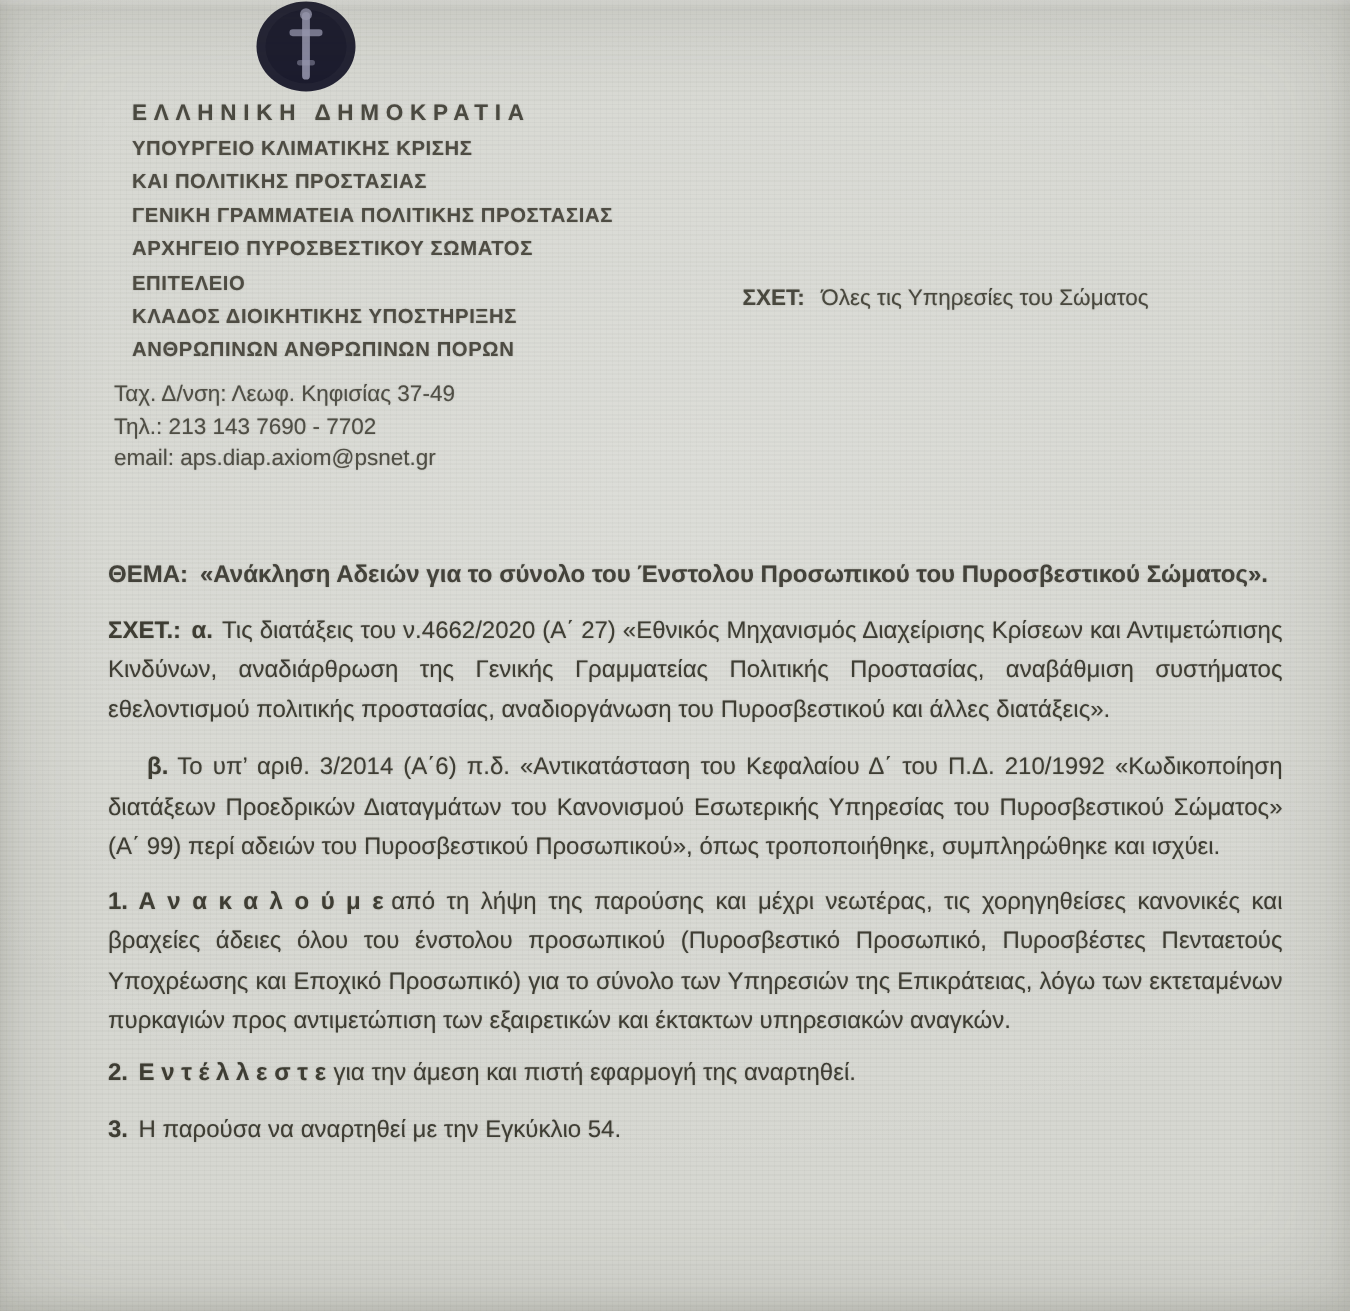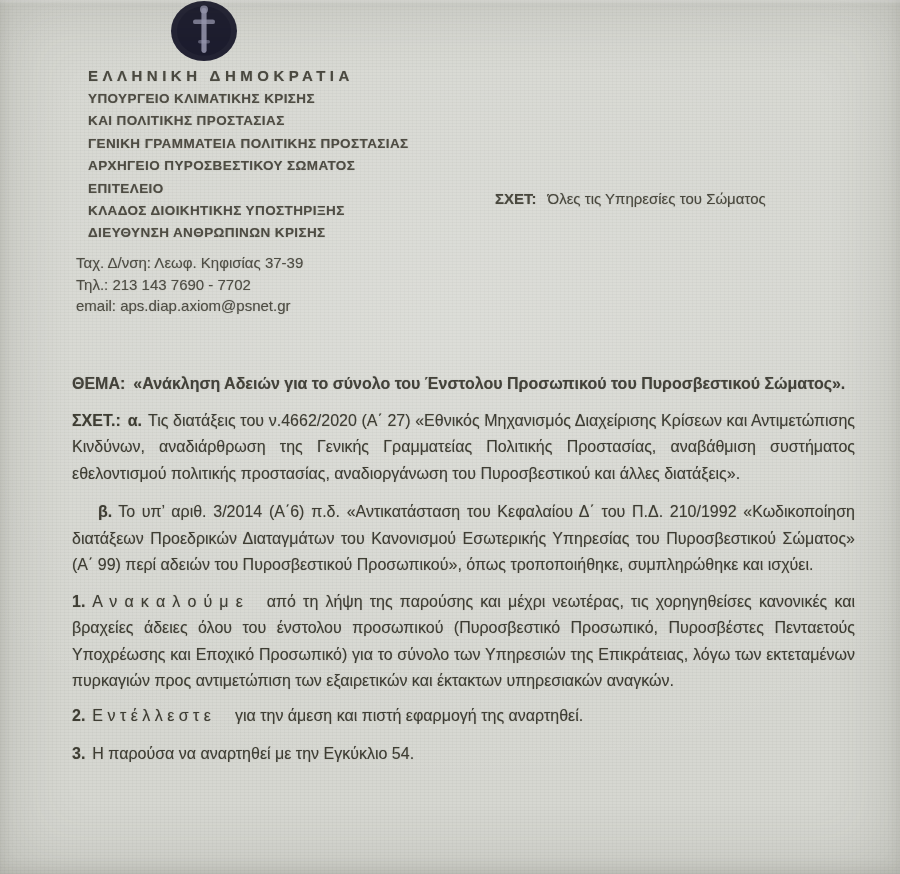--- a/index.html
+++ b/index.html
@@ -36,21 +36,21 @@
   .docbody{position:absolute;left:72px;top:371px;width:783px;font-size:16px;line-height:26.5px;text-align:justify;}
   .para{margin:0;}
   .subject{font-weight:bold;color:#43423a;margin-bottom:10px;}
   .subject .lbl{margin-right:8px;}
   .ref .lbl,.ref .sub{font-weight:bold;}
   .ref .lbl{margin-right:7px;}
   .ref .sub{margin-right:6px;}
   .ref-b{text-indent:26px;margin-top:12px;}
   .item{margin-top:0;}
   .item .num{font-weight:bold;margin-right:7px;}
-  .item .kw{font-weight:normal;margin-right:24px;}
+  .item .kw{font-weight:bold;margin-right:5px;}
   .item-1{margin-top:10px;}
   .item-2{margin-top:8px;}
   .item-3{margin-top:12px;}
 </style>
 </head>
 <body>
 
 <div class="page">
   <div class="content">
 
@@ -66,30 +66,30 @@
     </div>
 
     <div class="hdr">
       <div class="republic">ΕΛΛΗΝΙΚΗ ΔΗΜΟΚΡΑΤΙΑ</div>
       <div class="hline">ΥΠΟΥΡΓΕΙΟ ΚΛΙΜΑΤΙΚΗΣ ΚΡΙΣΗΣ</div>
       <div class="hline">ΚΑΙ ΠΟΛΙΤΙΚΗΣ ΠΡΟΣΤΑΣΙΑΣ</div>
       <div class="hline">ΓΕΝΙΚΗ ΓΡΑΜΜΑΤΕΙΑ ΠΟΛΙΤΙΚΗΣ ΠΡΟΣΤΑΣΙΑΣ</div>
       <div class="hline">ΑΡΧΗΓΕΙΟ ΠΥΡΟΣΒΕΣΤΙΚΟΥ ΣΩΜΑΤΟΣ</div>
       <div class="hline">ΕΠΙΤΕΛΕΙΟ</div>
       <div class="hline">ΚΛΑΔΟΣ ΔΙΟΙΚΗΤΙΚΗΣ ΥΠΟΣΤΗΡΙΞΗΣ</div>
-      <div class="hline">ΔΙΕΥΘΥΝΣΗ ΑΝΘΡΩΠΙΝΩΝ ΚΡΙΣΗΣ</div>
+      <div class="hline">ΑΝΘΡΩΠΙΝΩΝ ΑΝΘΡΩΠΙΝΩΝ ΠΟΡΩΝ</div>
     </div>
 
 
     <div class="pros">
       <span class="lbl">ΣΧΕΤ:</span><span>Όλες τις Υπηρεσίες του Σώματος</span>
     </div>
 
     <div class="contact">
-      <div>Ταχ. Δ/νση: Λεωφ. Κηφισίας 37-39</div>
+      <div>Ταχ. Δ/νση: Λεωφ. Κηφισίας 37-49</div>
       <div>Τηλ.: 213 143 7690 - 7702</div>
       <div>email: aps.diap.axiom@psnet.gr</div>
     </div>
 
     <div class="docbody">
 
       <p class="para subject">
         <span class="lbl">ΘΕΜΑ:</span><span>«Ανάκληση Αδειών για το σύνολο του Ένστολου Προσωπικού του Πυροσβεστικού Σώματος».</span>
       </p>
 

